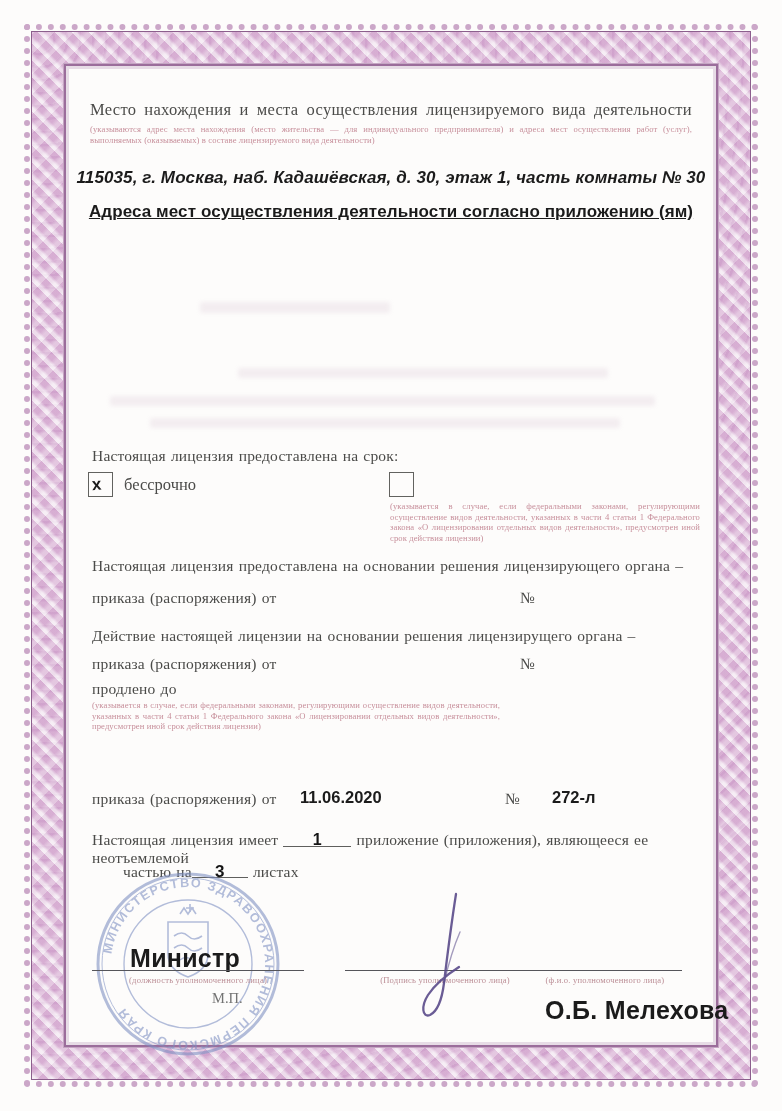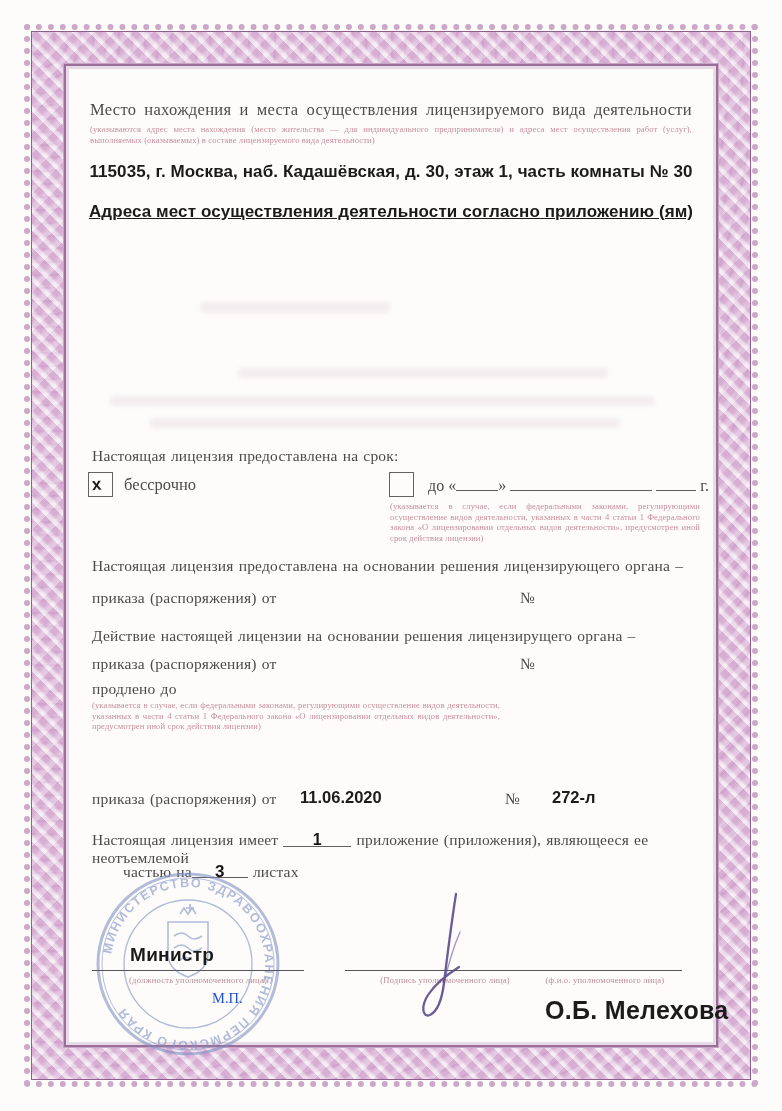--- a/index.html
+++ b/index.html
@@ -58,42 +58,36 @@
 
 <div class="page">
 
   <div class="bead-edge"></div>
   <div class="frame-band"></div>
   <div class="content-area"></div>
 
   <div class="abs pink-note" style="left:90px;top:124px;width:602px;">(указываются адрес места нахождения (место жительства — для индивидуального предпринимателя) и адреса мест осуществления работ (услуг), выполняемых (оказываемых) в составе лицензируемого вида деятельности)</div>
   <div class="abs title-just serif">Место нахождения и места осуществления лицензируемого вида деятельности</div>
 
-  <div class="abs addr sansb" style="top:162px;">115035, г. Москва, наб. Кадашёвская, д. 30, этаж 1, часть комнаты № 30</div>
+  <div class="abs addr sansb" style="top:168px;font-style:italic;">115035, г. Москва, наб. Кадашёвская, д. 30, этаж 1, часть комнаты № 30</div>
   <div class="abs addr sansb" style="top:202px;text-decoration:underline;">Адреса мест осуществления деятельности согласно приложению (ям)</div>
 
   <div class="ghost" style="left:200px;top:302px;width:190px;height:11px;"></div>
   <div class="ghost" style="left:238px;top:368px;width:370px;height:10px;"></div>
   <div class="ghost" style="left:110px;top:396px;width:545px;height:10px;"></div>
   <div class="ghost" style="left:150px;top:418px;width:470px;height:10px;"></div>
 
   <div class="abs serif body-line" style="left:92px;top:447px;">Настоящая лицензия предоставлена на срок:</div>
 
   <div class="checkbox" style="left:88px;top:472px;">
     <span class="mark">x</span>
   </div>
   <div class="abs serif" style="left:124px;top:475px;font-size:16.5px;">бессрочно</div>
 
   <div class="checkbox" style="left:389px;top:472px;"></div>
-  <div class="abs serif" style="left:428px;top:475px;font-size:16px;white-space:nowrap;">
-    <span>до «</span><span class="blank" style="width:42px;"></span><span>»</span>
-    <span class="blank" style="width:142px;"></span>
-    <span class="blank" style="width:40px;"></span>
-    <span>г.</span>
-  </div>
   <div class="abs pink-note" style="left:390px;top:501px;width:310px;">(указывается в случае, если федеральными законами, регулирующими осуществление видов деятельности, указанных в части 4 статьи 1 Федерального закона «О лицензировании отдельных видов деятельности», предусмотрен иной срок действия лицензии)</div>
 
   <div class="abs serif body-line" style="left:92px;top:557px;width:604px;">Настоящая лицензия предоставлена на основании решения лицензирующего органа –</div>
   <div class="abs serif body-line" style="left:92px;top:589px;">приказа (распоряжения)  от</div>
   <div class="abs serif body-line" style="left:520px;top:589px;">№</div>
 
   <div class="abs serif body-line" style="left:92px;top:627px;width:604px;">Действие настоящей лицензии на основании решения лицензирущего органа –</div>
   <div class="abs serif body-line" style="left:92px;top:655px;">приказа (распоряжения) от</div>
   <div class="abs serif body-line" style="left:520px;top:655px;">№</div>
   <div class="abs serif body-line" style="left:92px;top:680px;">продлено до</div>
@@ -123,31 +117,31 @@
       <textPath href="#stamp-text-circle" startOffset="2%">МИНИСТЕРСТВО ЗДРАВООХРАНЕНИЯ ПЕРМСКОГО КРАЯ</textPath>
     </text>
     <g stroke="#7d8fc2" fill="none" stroke-width="1.6">
       <path d="M86 44 l4 -6 4 6 4 -6 4 6"></path>
       <path d="M92 38 h8 M96 34 v8"></path>
       <path d="M74 52 h40 v32 q0 16 -20 23 q-20 -7 -20 -23 z"></path>
       <path d="M80 66 q8 -6 14 0 q6 6 14 0 M80 78 q8 -6 14 0 q6 6 14 0 M86 90 q6 -5 12 0"></path>
     </g>
   </svg>
 
-  <div class="abs sansb" style="left:130px;top:944px;font-size:19px;letter-spacing:.3px;">Министр</div>
+  <div class="abs sansb" style="left:130px;top:944px;font-size:25px;letter-spacing:.3px;">Министр</div>
   <div class="rule" style="left:92px;top:970px;width:212px;"></div>
   <div class="caption" style="left:92px;top:975px;width:212px;">(должность уполномоченного лица)</div>
 
   <div class="rule" style="left:345px;top:970px;width:200px;"></div>
   <div class="caption" style="left:345px;top:975px;width:200px;">(Подпись уполномоченного лица)</div>
 
   <div class="abs sansb" style="left:545px;top:996px;font-size:25px;letter-spacing:.3px;">О.Б. Мелехова</div>
   <div class="rule" style="left:528px;top:970px;width:154px;"></div>
   <div class="caption" style="left:528px;top:975px;width:154px;">(ф.и.о. уполномоченного лица)</div>
 
-  <div class="abs serif" style="left:212px;top:990px;font-size:14.5px;color:#1d4ed8;">М.П.</div>
+  <div class="abs serif" style="left:212px;top:990px;font-size:14.5px;color:#737373;">М.П.</div>
 
   <svg class="signature-svg" viewBox="0 0 110 136">
     <path d="M 58 6 C 53 38 49 70 46 95 C 44 111 40 123 32 127 C 24 130 23 118 30 107 C 38 95 50 86 61 79" fill="none" stroke="#5a4a8a" stroke-width="2.3" stroke-linecap="round" opacity="0.9"></path>
     <path d="M 46 95 C 50 78 55 60 62 44" fill="none" stroke="#5a4a8a" stroke-width="1.4" stroke-linecap="round" opacity="0.55"></path>
   </svg>
 
 </div>
 
 </body></html>

